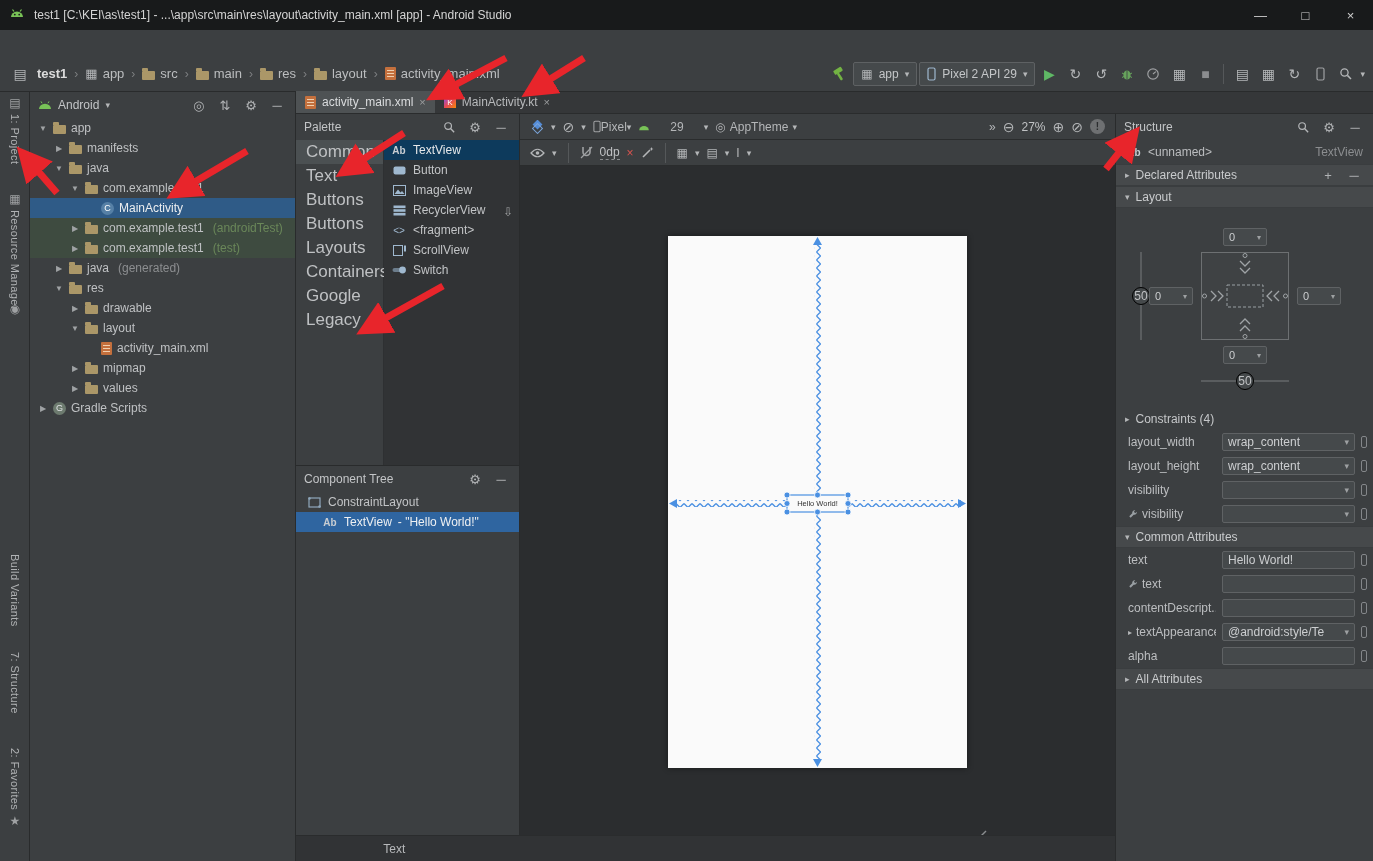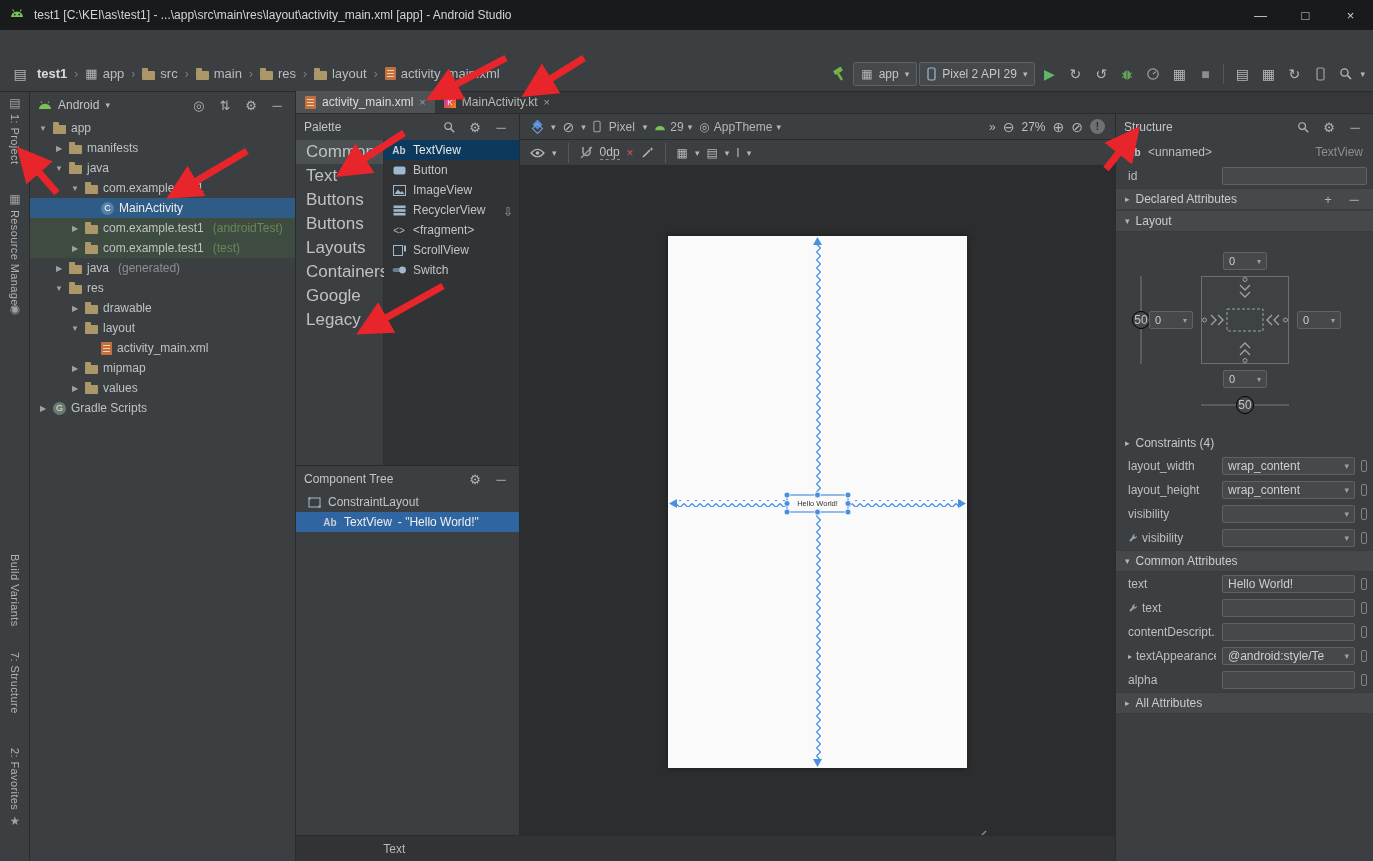--- a/index.html
+++ b/index.html
@@ -491,28 +491,28 @@
     <div class="dtb">
       <span class="g">
         <svg width="14" height="14" viewBox="0 0 14 14">
             <rect x="4" y="1" width="7" height="7" transform="rotate(45 7.5 4.5)" fill="#548cd6"></rect>
             <rect x="4" y="5" width="7" height="7" transform="rotate(45 7.5 8.5)" fill="none" stroke="#7aa3d8"></rect>
           </svg>
       </span>
       <span class="g" style="font-size:9px">▾</span>
       <span class="g" style="font-size:14px">⊘</span>
       <span class="g" style="font-size:9px">▾</span>
-      <span class="flex" style="gap:8px">
+      <span class="flex" style="gap:0">
         <svg width="8" height="13" viewBox="0 0 9 14">
             <rect x="1" y="1" width="7" height="12" rx="1.5" fill="none" stroke="#9fa1a3" stroke-width="1.2"></rect>
           </svg>
         <span>Pixel</span>
         <span class="g" style="font-size:9px">▾</span>
       </span>
-      <span class="flex" style="gap:4px">
+      <span class="flex" style="gap:20px">
         <svg width="12" height="8" viewBox="0 0 14 10">
             <path d="M1 9 a6 5.2 0 0 1 12 0 z" fill="#78C257"></path>
           </svg>
         <span>29</span>
         <span class="g" style="font-size:9px">▾</span>
       </span>
       <span class="flex" style="gap:4px">
         <span class="g">◎</span>
         <span>AppTheme</span>
         <span class="g" style="font-size:9px">▾</span>
@@ -614,28 +614,20 @@
       </span>
       <span class="hicon">⚙</span>
       <span class="hicon">─</span>
     </div>
 
     <div class="comp-row">
       <span class="ab-ic">Ab</span>
       <span>&lt;unnamed&gt;</span>
       <span class="type">TextView</span>
     </div>
-    <div class="arow">
-      <span class="alabel">
-          <span>id</span>
-        </span>
-      <span class="ainput">
-          <span></span>
-        </span>
-    </div>
 
     <div class="sbar">
       <span class="g" style="font-size:9px">▸</span>
       <span>Declared Attributes</span>
       <span class="hspace"></span>
       <span class="hicon">+</span>
       <span class="hicon">─</span>
     </div>
 
     <div class="sbar">

